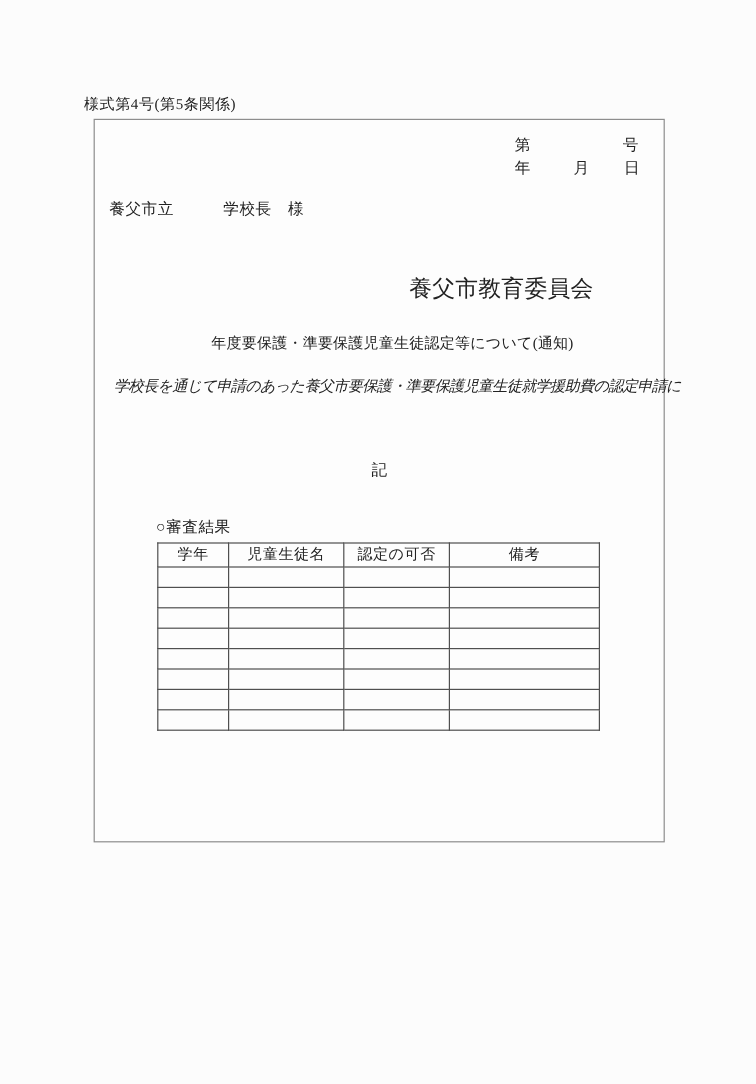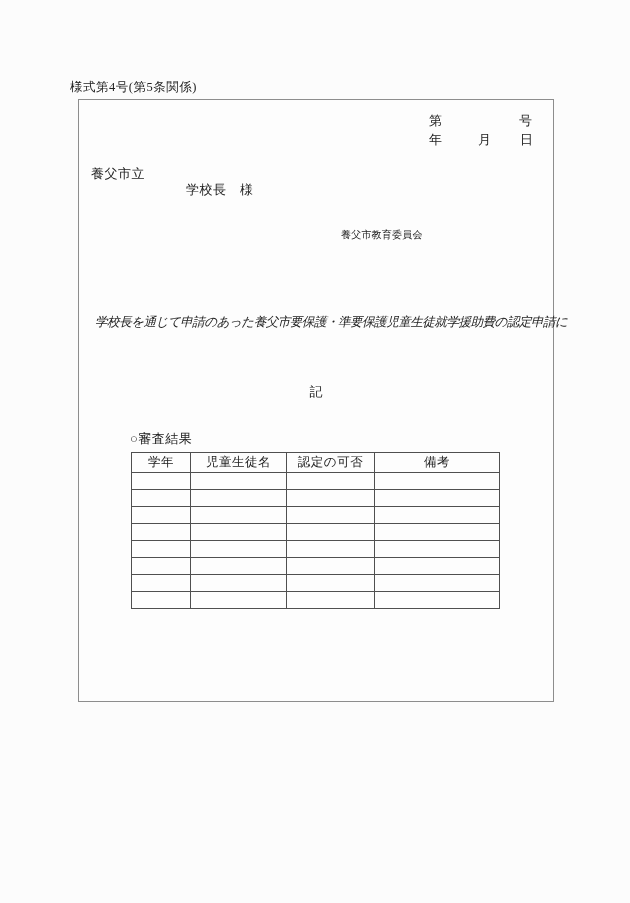--- a/index.html
+++ b/index.html
@@ -33,22 +33,22 @@
     border: 1.5px solid #8d8d8d;
     background: #fdfdfd;
   }
   .abs { position: absolute; white-space: nowrap; }
   .doc-number-dai { left: 350px; top: 12px; font-size: 13px; }
   .doc-number-go  { left: 440px; top: 12px; font-size: 13px; }
   .date-year  { left: 350px; top: 31px; font-size: 13px; }
   .date-month { left: 399px; top: 31px; font-size: 13px; }
   .date-day   { left: 441px; top: 31px; font-size: 13px; }
   .addressee-city      { left: 12px;  top: 65px; font-size: 13px; letter-spacing: 0.5px; }
-  .addressee-principal { left: 107px; top: 81px; font-size: 13px; letter-spacing: 0.5px; }
-  .sender { left: 262px; top: 128px; font-size: 10px; letter-spacing: 0.2px; }
+  .addressee-principal { left: 107px; top: 65px; font-size: 13px; letter-spacing: 0.5px; }
+  .sender { left: 262px; top: 128px; font-size: 19px; letter-spacing: 0.2px; }
   .doc-title { left: 97px; top: 178px; font-size: 12.5px; letter-spacing: 0.2px; }
   .doc-body {
     position: absolute;
     left: 4px;
     top: 211px;
     width: 467px;
     font-size: 12.6px;
     line-height: 22px;
     letter-spacing: -0.55px;
   }
@@ -101,20 +101,21 @@
 
     <span class="abs date-year">年</span>
     <span class="abs date-month">月</span>
     <span class="abs date-day">日</span>
 
     <span class="abs addressee-city">養父市立</span>
     <span class="abs addressee-principal">学校長　様</span>
 
     <span class="abs sender">養父市教育委員会</span>
 
+    <span class="abs doc-title">年度要保護・準要保護児童生徒認定等について(通知)</span>
 
     <div class="doc-body">
       <div class="line">　学校長を通じて申請のあった養父市要保護・準要保護児童生徒就学援助費の認定申請に</div>
     </div>
 
     <div class="ki">記</div>
 
     <span class="abs section-heading">○審査結果</span>
 
     <table class="results">

